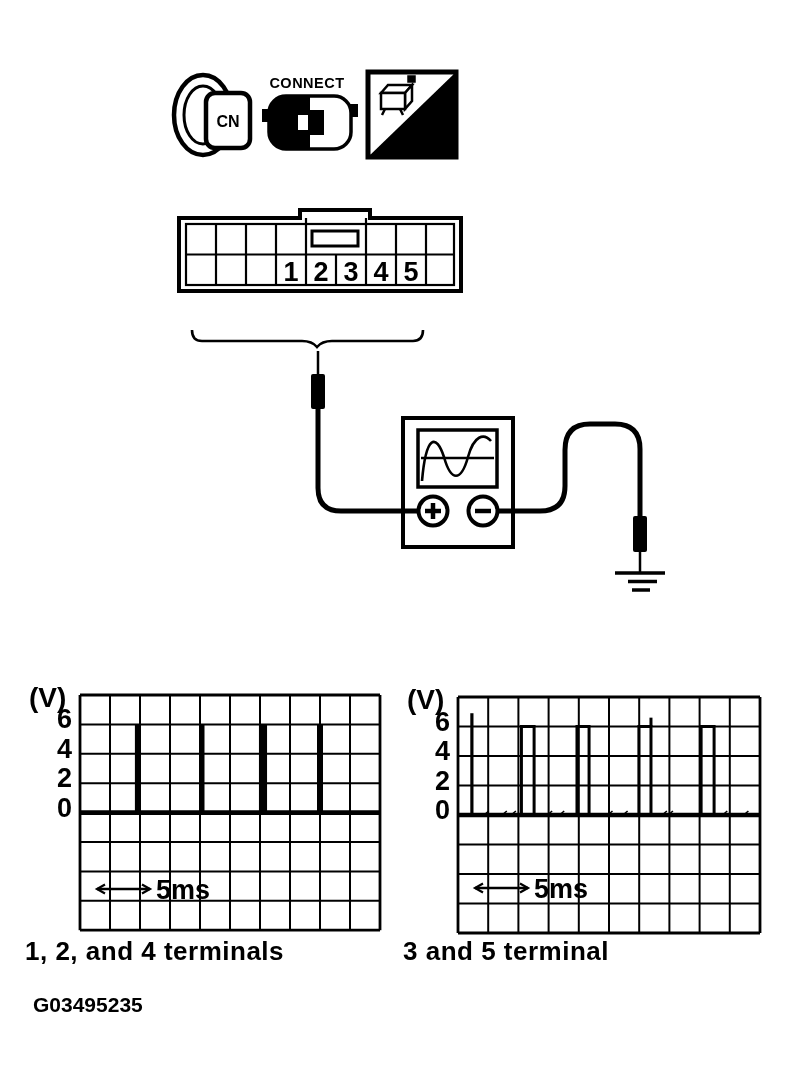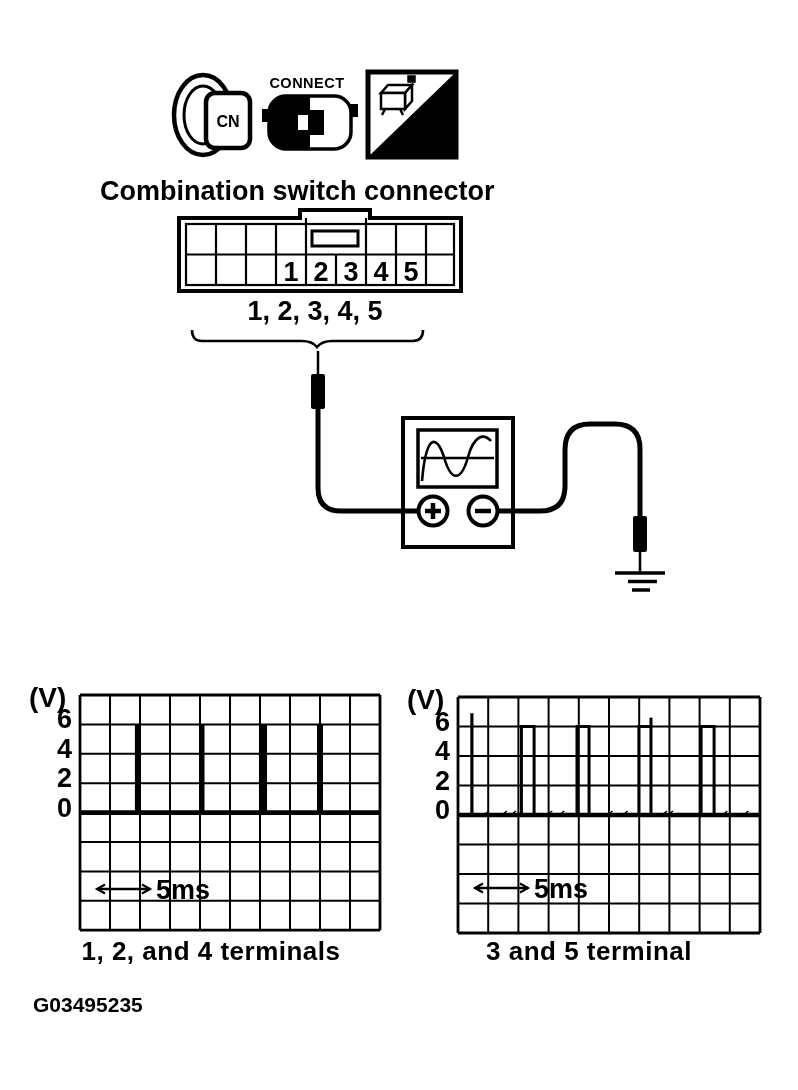--- a/index.html
+++ b/index.html
@@ -1,21 +1,21 @@
 <!DOCTYPE html>
 <html><head>
 <meta charset="utf-8">
 <style>
   html,body{margin:0;padding:0;background:#fff;}
   .page{position:relative;width:798px;height:1090px;background:#fff;overflow:hidden;
         font-family:"Liberation Sans",sans-serif;color:#000;}
   .abs{position:absolute;}
   .txt{color:#000;white-space:nowrap;}
   svg text{font-family:"Liberation Sans",sans-serif;fill:#000;}
-  .cap{text-align:center;font-size:26px;font-weight:600;letter-spacing:0.5px;}
+  .cap{font-size:26px;font-weight:600;letter-spacing:0.5px;}
 </style>
 </head>
 <body>
 
 <div class="page">
 
   <svg class="abs" style="left:170px;top:63px;" width="292" height="100" viewBox="0 0 292 100">
 
     <g>
       <ellipse cx="33" cy="52" rx="29" ry="40" fill="#fff" stroke="#000" stroke-width="4.5"></ellipse>
@@ -43,21 +43,20 @@
         <path d="M211,30 L218,22 L242,22 L235,30 Z"></path>
         <path d="M235,30 L242,22 L242,38 L235,46 Z"></path>
         <rect x="211" y="30" width="24" height="16"></rect>
         <path d="M215,46 L212,52 M230,46 L233,52" fill="none"></path>
         <rect x="238" y="13" width="7" height="6" fill="#000" stroke-width="1.5"></rect>
       </g>
       <text x="256" y="84" text-anchor="middle" font-size="17.5" font-weight="700" fill="#fff">H.S.</text>
     </g>
   </svg>
 
-  <div class="abs txt" style="left:100px;top:176px;width:470px;font-size:27px;font-weight:600;">Combination switch connector</div>
 
   <svg class="abs" style="left:175px;top:203px;" width="295" height="152" viewBox="0 0 295 152">
     <path d="M4,15 L4,88 L286,88 L286,15 L195,15 L195,7 L125,7 L125,15 Z" fill="#fff" stroke="#000" stroke-width="4"></path>
     <rect x="137" y="28" width="46" height="15" fill="#fff" stroke="#000" stroke-width="3"></rect>
     <g stroke="#000" stroke-width="2.2" fill="none">
       <rect x="11" y="21" width="268" height="61"></rect>
       <line x1="11" y1="51.5" x2="279" y2="51.5"></line>
       <line x1="41" y1="21" x2="41" y2="82"></line>
       <line x1="71" y1="21" x2="71" y2="82"></line>
       <line x1="101" y1="21" x2="101" y2="82"></line>
@@ -69,21 +68,20 @@
     </g>
     <g font-size="27" font-weight="600" text-anchor="middle">
       <text x="116" y="78">1</text>
       <text x="146" y="78">2</text>
       <text x="176" y="78">3</text>
       <text x="206" y="78">4</text>
       <text x="236" y="78">5</text>
     </g>
   </svg>
 
-  <div class="abs txt" style="left:180px;top:296px;width:270px;text-align:center;font-size:27px;font-weight:600;">1, 2, 3, 4, 5</div>
   <svg class="abs" style="left:185px;top:328px;" width="250" height="24" viewBox="0 0 250 24">
     <path d="M7,2 Q7,13 17,13 L117,13 Q127,13 132,19 Q137,13 147,13 L228,13 Q238,13 238,2" fill="none" stroke="#000" stroke-width="2.6"></path>
   </svg>
 
   <svg class="abs" style="left:278px;top:345px;" width="412" height="256" viewBox="0 0 412 256">
 
     <rect x="125" y="73" width="110" height="129" fill="#fff" stroke="#000" stroke-width="4"></rect>
 
     <g>
       <line x1="40" y1="6" x2="40" y2="31" stroke="#000" stroke-width="2.5"></line>

